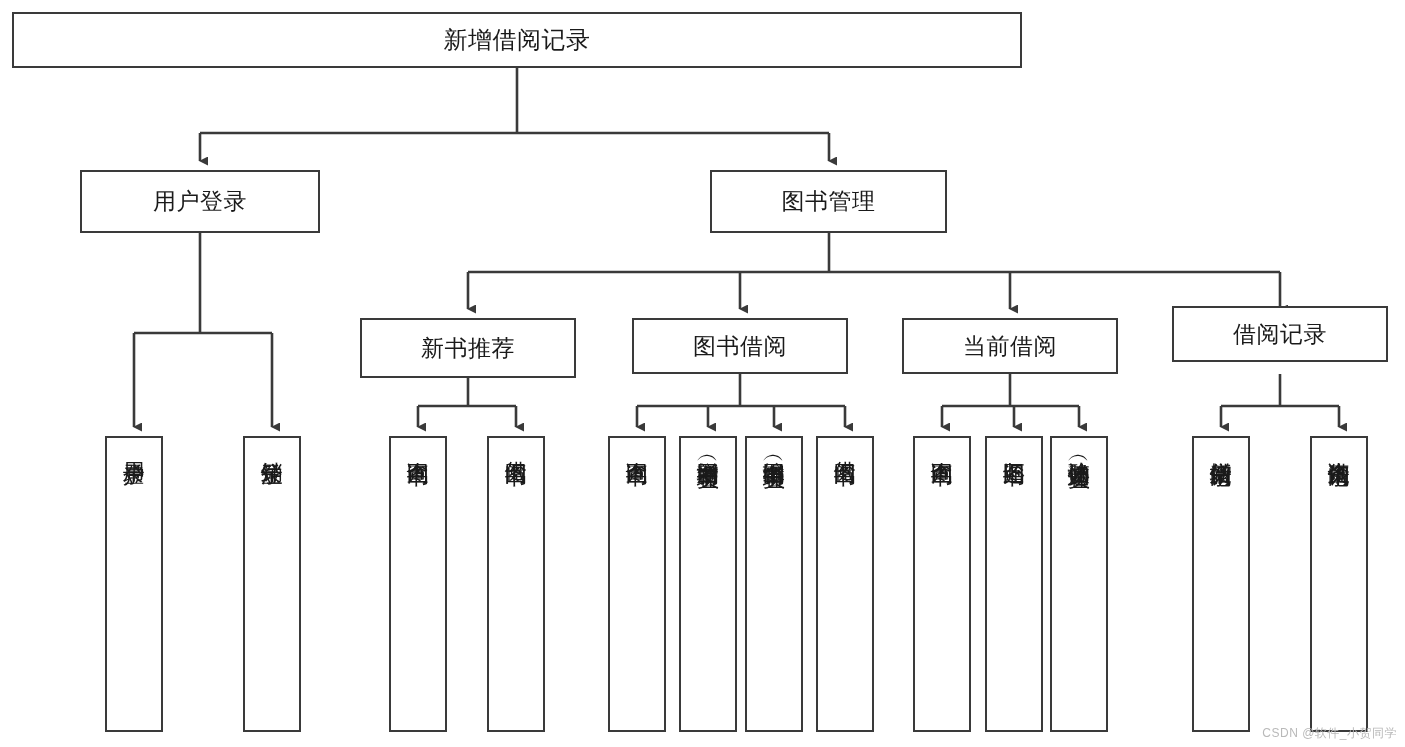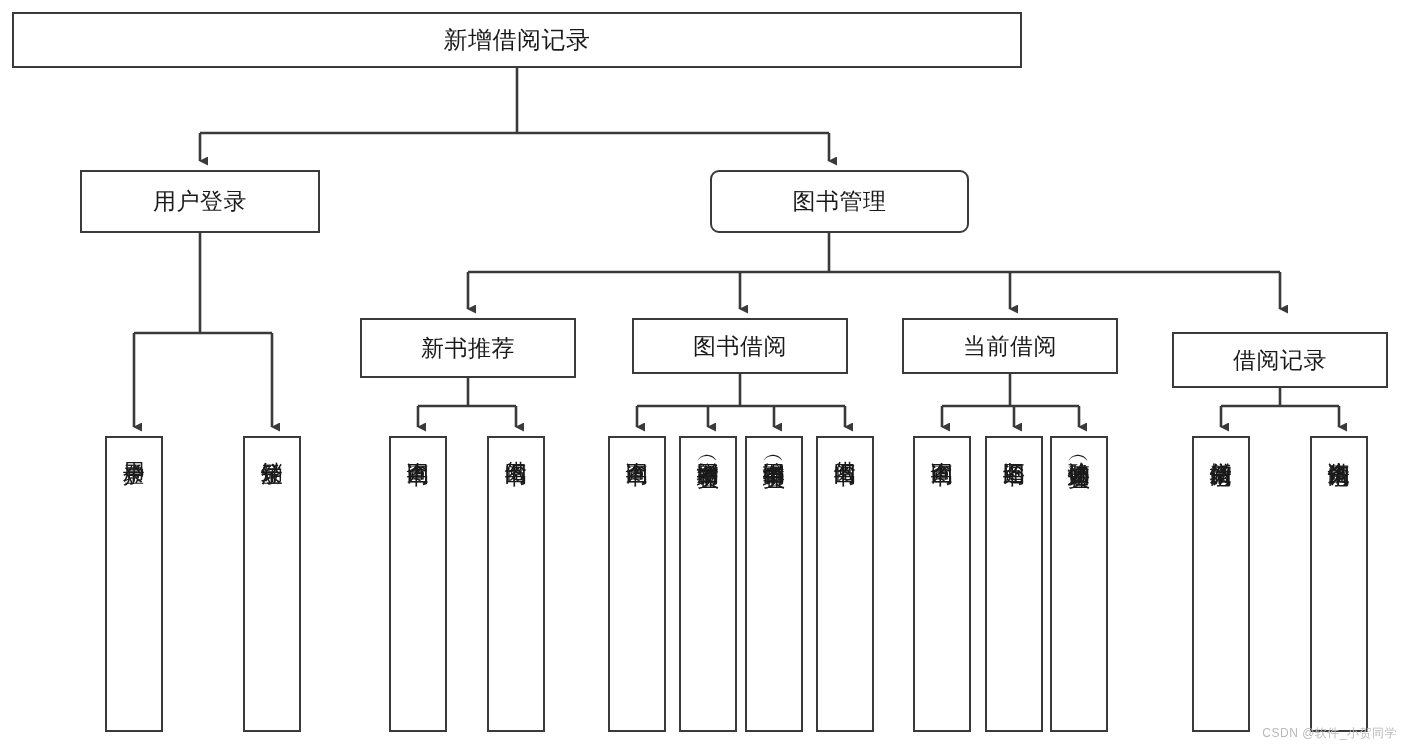--- a/index.html
+++ b/index.html
@@ -115,26 +115,26 @@
       <path d="M1280,374 L1280,406"></path>
       <path d="M1221,406 L1339,406"></path>
       <path d="M1221,406 L1221,427" marker-end="url(#arrow)"></path>
       <path d="M1339,406 L1339,427" marker-end="url(#arrow)"></path>
     </g>
   </svg>
 
   <div class="node root horiz" style="left: 12px; top: 12px; width: 1010px; height: 56px; border-color: rgb(58, 58, 58); color: rgb(26, 26, 26); background: rgb(255, 255, 255);">新增借阅记录</div>
 
   <div class="node horiz" style="left: 80px; top: 170px; width: 240px; height: 63px; border-color: rgb(58, 58, 58); color: rgb(26, 26, 26); background: rgb(255, 255, 255);">用户登录</div>
-  <div class="node horiz" style="left: 710px; top: 170px; width: 259px; height: 63px; border-color: rgb(58, 58, 58); color: rgb(26, 26, 26); background: rgb(255, 255, 255); border-radius: 9px;">图书管理</div>
+  <div class="node horiz" style="left: 710px; top: 170px; width: 237px; height: 63px; border-color: rgb(58, 58, 58); color: rgb(26, 26, 26); background: rgb(255, 255, 255);">图书管理</div>
 
   <div class="node horiz" style="left: 360px; top: 318px; width: 216px; height: 60px; border-color: rgb(58, 58, 58); color: rgb(26, 26, 26); background: rgb(255, 255, 255);">新书推荐</div>
   <div class="node horiz" style="left: 632px; top: 318px; width: 216px; height: 56px; border-color: rgb(58, 58, 58); color: rgb(26, 26, 26); background: rgb(255, 255, 255);">图书借阅</div>
   <div class="node horiz" style="left: 902px; top: 318px; width: 216px; height: 56px; border-color: rgb(58, 58, 58); color: rgb(26, 26, 26); background: rgb(255, 255, 255);">当前借阅</div>
-  <div class="node horiz" style="left: 1172px; top: 332px; width: 216px; height: 56px; border-color: rgb(58, 58, 58); color: rgb(26, 26, 26); background: rgb(255, 255, 255);">借阅记录</div>
+  <div class="node horiz" style="left: 1172px; top: 306px; width: 216px; height: 56px; border-color: rgb(58, 58, 58); color: rgb(26, 26, 26); background: rgb(255, 255, 255);">借阅记录</div>
 
   <div class="node leaf" style="left: 105px; top: 436px; width: 58px; height: 296px; border-color: rgb(58, 58, 58); color: rgb(26, 26, 26); background: rgb(255, 255, 255);">
     <span class="vtext">用户登录</span>
   </div>
   <div class="node leaf" style="left: 243px; top: 436px; width: 58px; height: 296px; border-color: rgb(58, 58, 58); color: rgb(26, 26, 26); background: rgb(255, 255, 255);">
     <span class="vtext">注销登录</span>
   </div>
   <div class="node leaf" style="left: 389px; top: 436px; width: 58px; height: 296px; border-color: rgb(58, 58, 58); color: rgb(26, 26, 26); background: rgb(255, 255, 255);">
     <span class="vtext">查询图书</span>
   </div>

